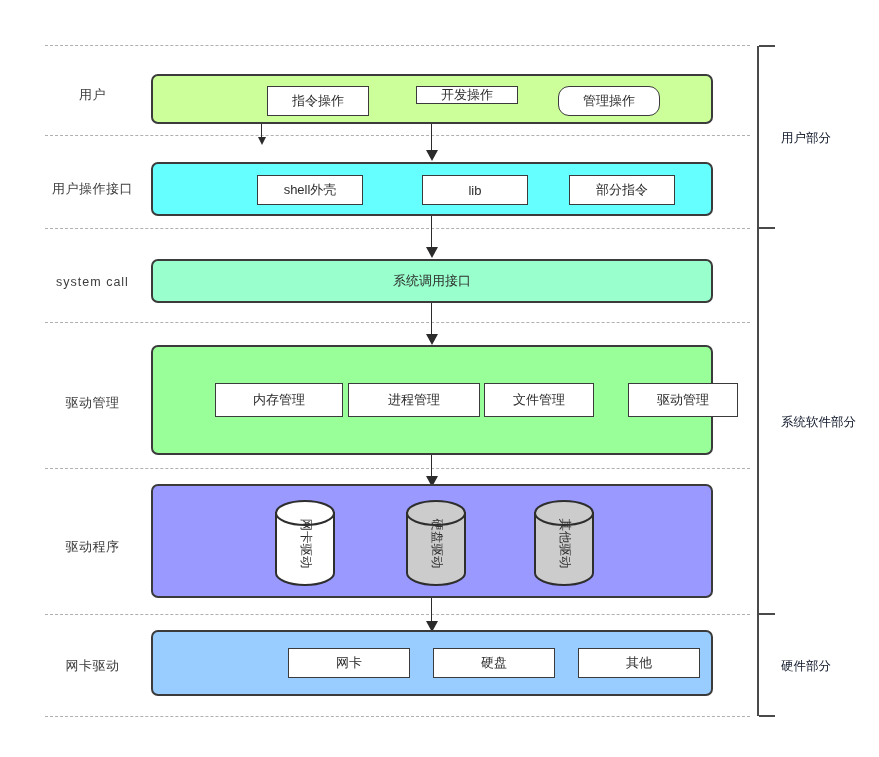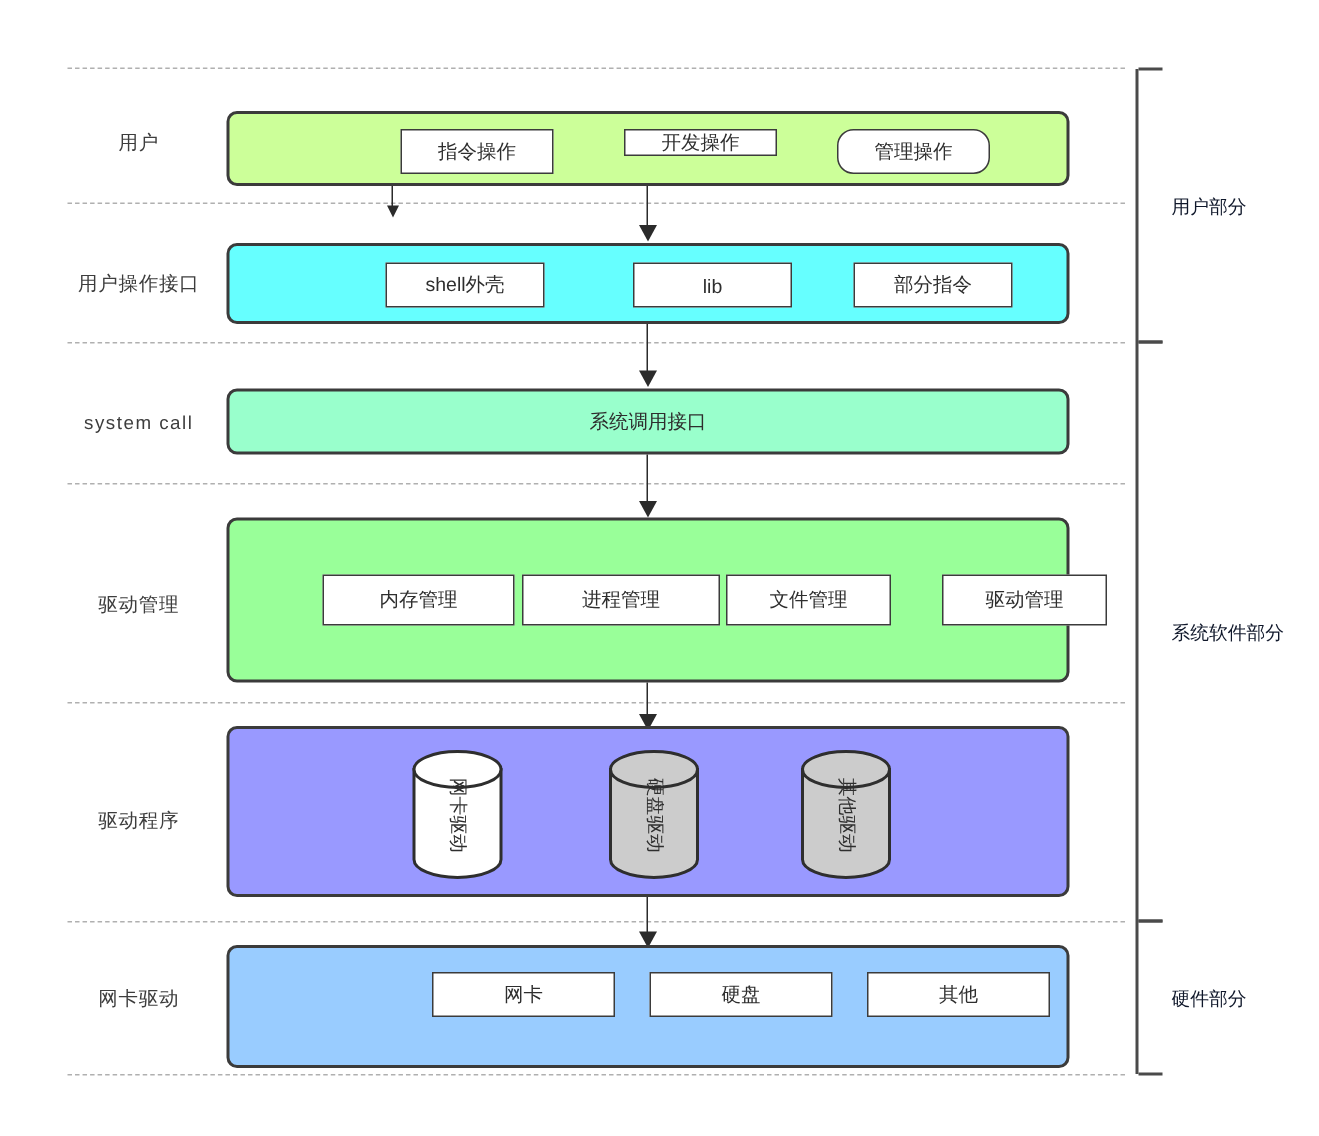--- a/index.html
+++ b/index.html
@@ -229,21 +229,21 @@
           <span>其他驱动</span>
         </div>
     </div>
   </div>
   <div class="arrow" style="left:424px;top:598px;width:16px;height:36px;">
     <div class="shaft" style="height:24px;"></div>
     <div class="head" style="top:23px;"></div>
   </div>
 
   <div class="row-label" style="top:657px;">网卡驱动</div>
-  <div class="band" style="top:630px;height:82px;background:#99ccff;">
+  <div class="band" style="top:630px;height:66px;background:#99ccff;">
     <div class="ibox" style="left:95px;top:16px;width:122px;height:30px;">网卡</div>
     <div class="ibox" style="left:240px;top:16px;width:122px;height:30px;">硬盘</div>
     <div class="ibox" style="left:385px;top:16px;width:122px;height:30px;">其他</div>
   </div>
 
   <div class="brace" style="left:757px;top:46px;height:182px;">
     <div class="tick top"></div>
     <div class="tick bot"></div>
   </div>
   <div class="group-label" style="left:781px;top:130px;">用户部分</div>

